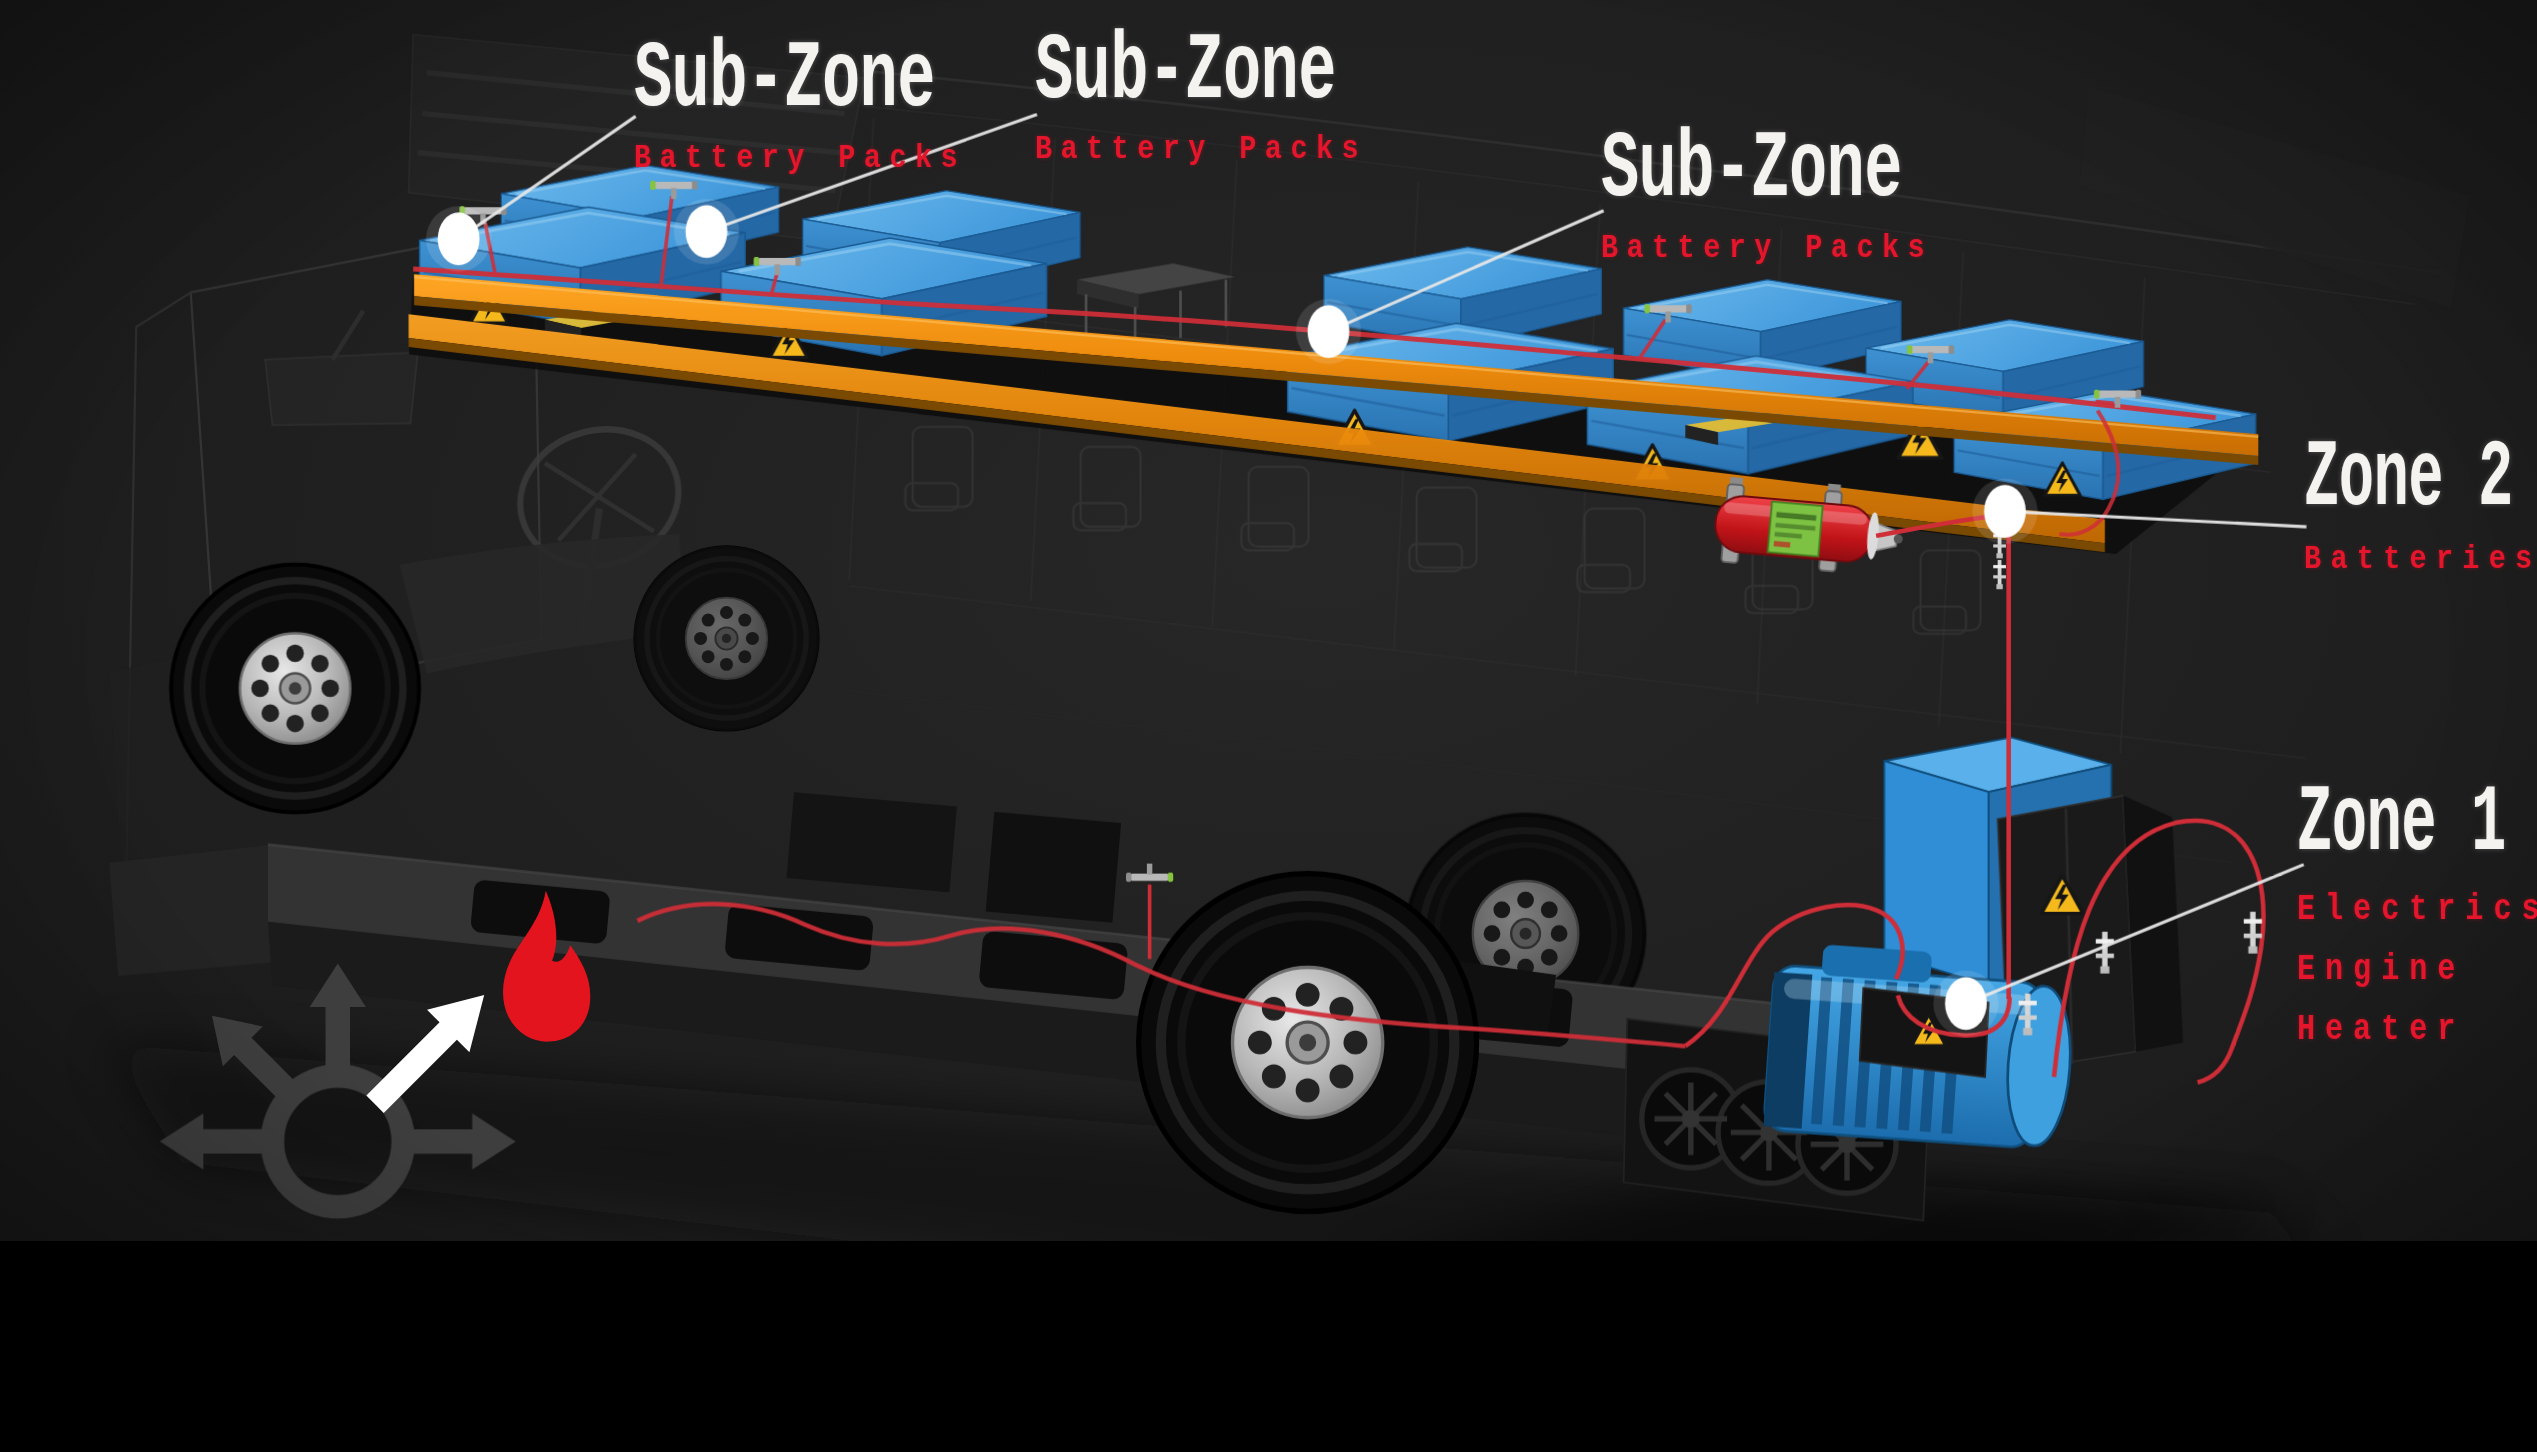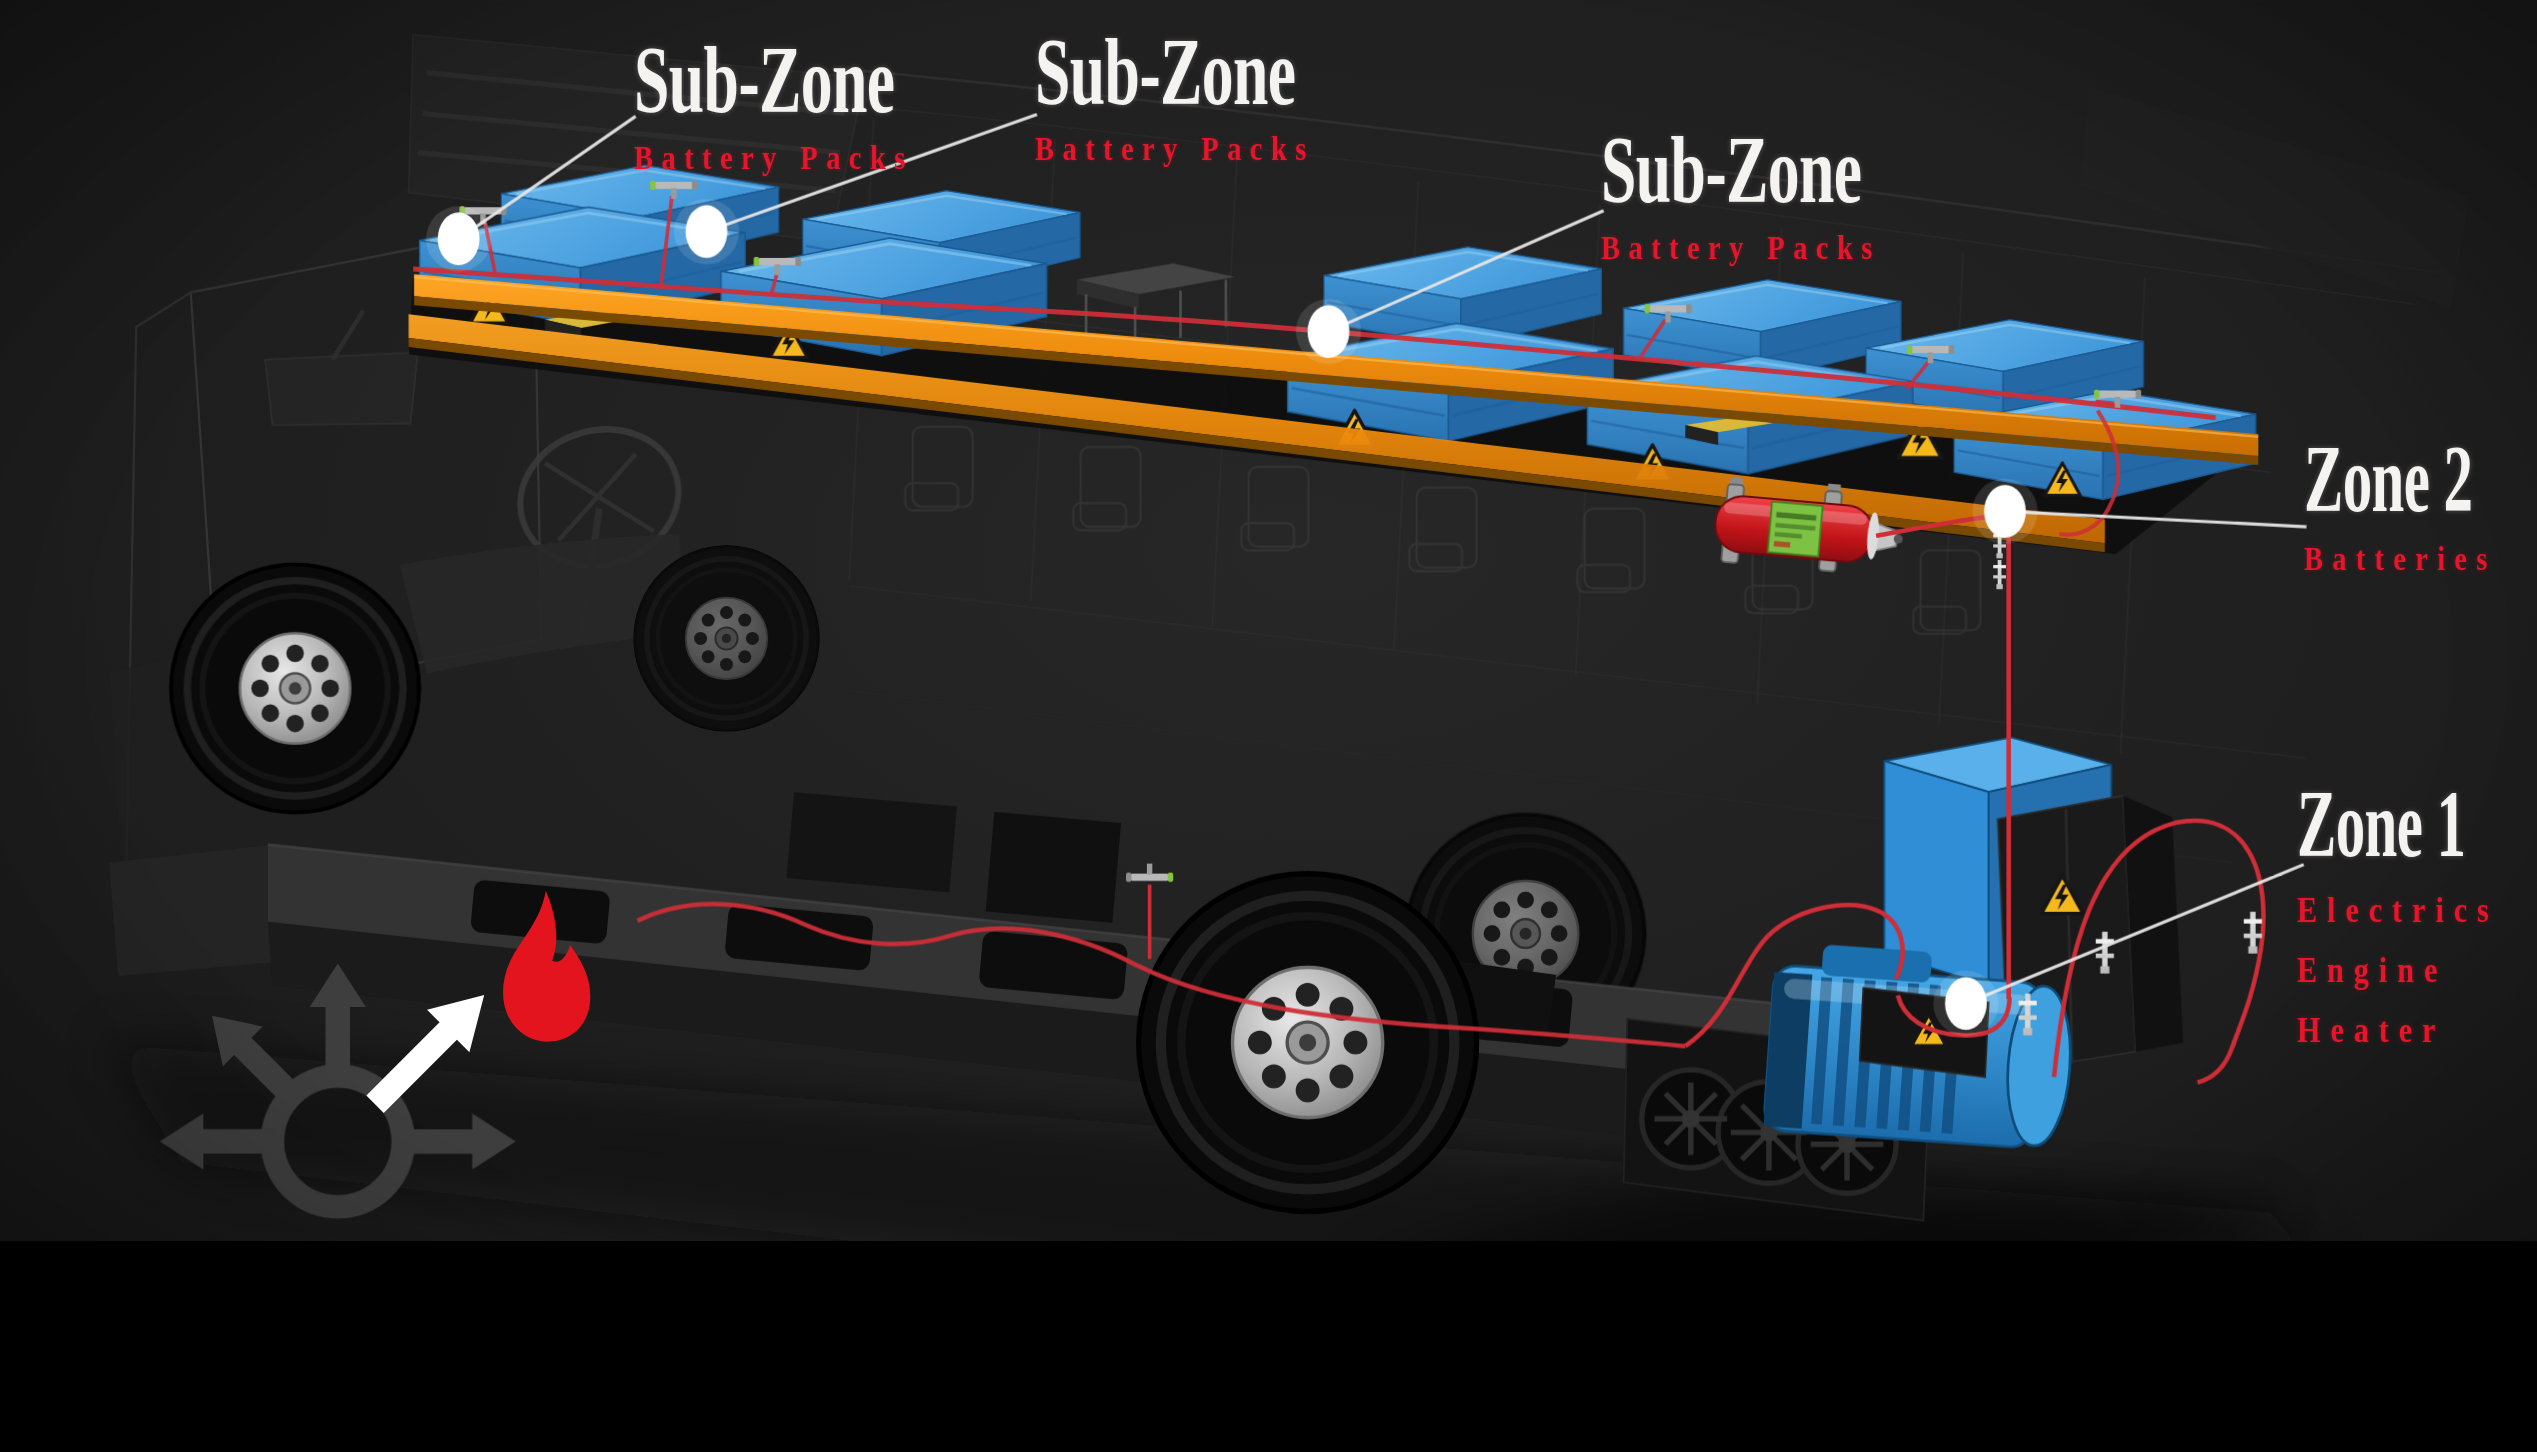--- a/index.html
+++ b/index.html
@@ -14,21 +14,21 @@
     --motor-blue:#2f9be2;
     --flame-red:#e3141e;
     --icon-gray:#3e3e3e;
     --leader-white:#e6e6e6;
     --bg:#1d1d1d;
   }
   html,body{margin:0;padding:0;background:#000;}
   .stage{
     position:relative;width:2538px;height:1241px;overflow:hidden;
     background:var(--bg);
-    font-family:Liberation Serif, serif;
+    font-family:Liberation Mono, monospace;
   }
   .scene{position:absolute;left:0;top:0;width:2538px;height:1453px;display:block;}
   .label{position:absolute;white-space:nowrap;}
   .ltitle{
     font-weight:bold;font-size:95px;line-height:1;letter-spacing:-0.9px;
     color:var(--label-title);
     transform:scaleX(.67);transform-origin:left top;
     text-shadow:0 0 6.4px rgba(255,255,255,.25);
   }
   .zone .ltitle{transform:scaleX(.62);}

